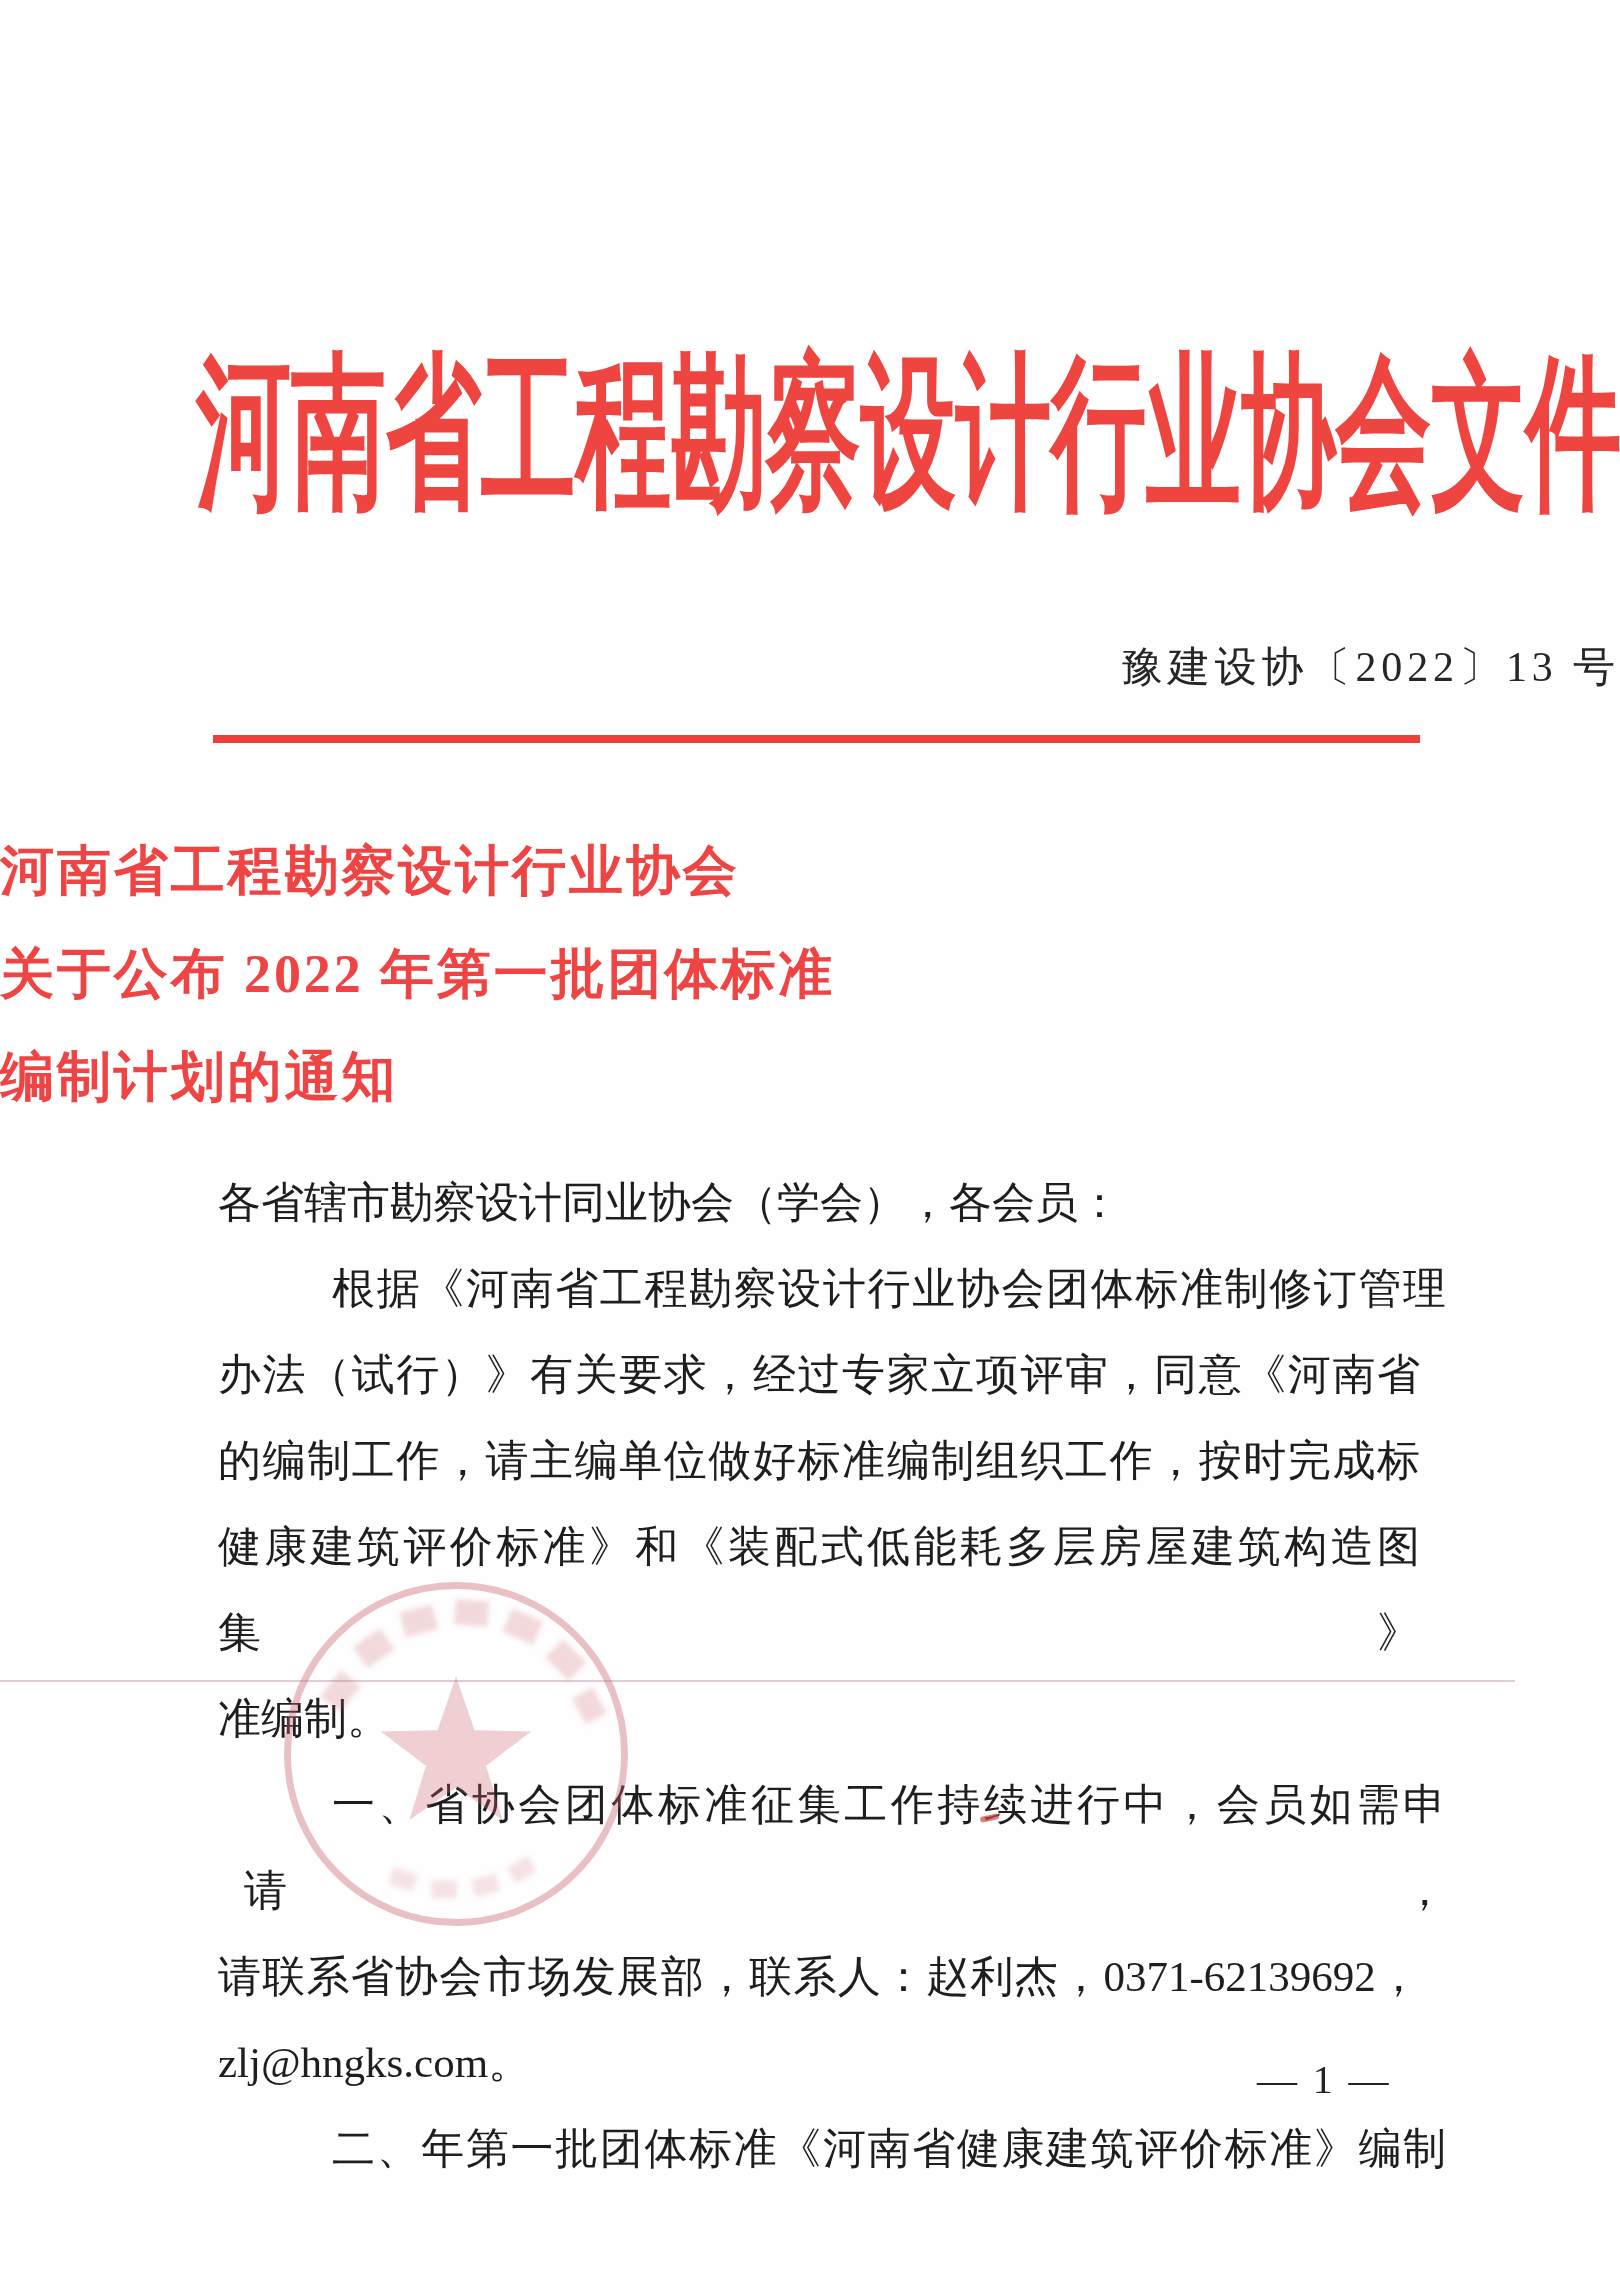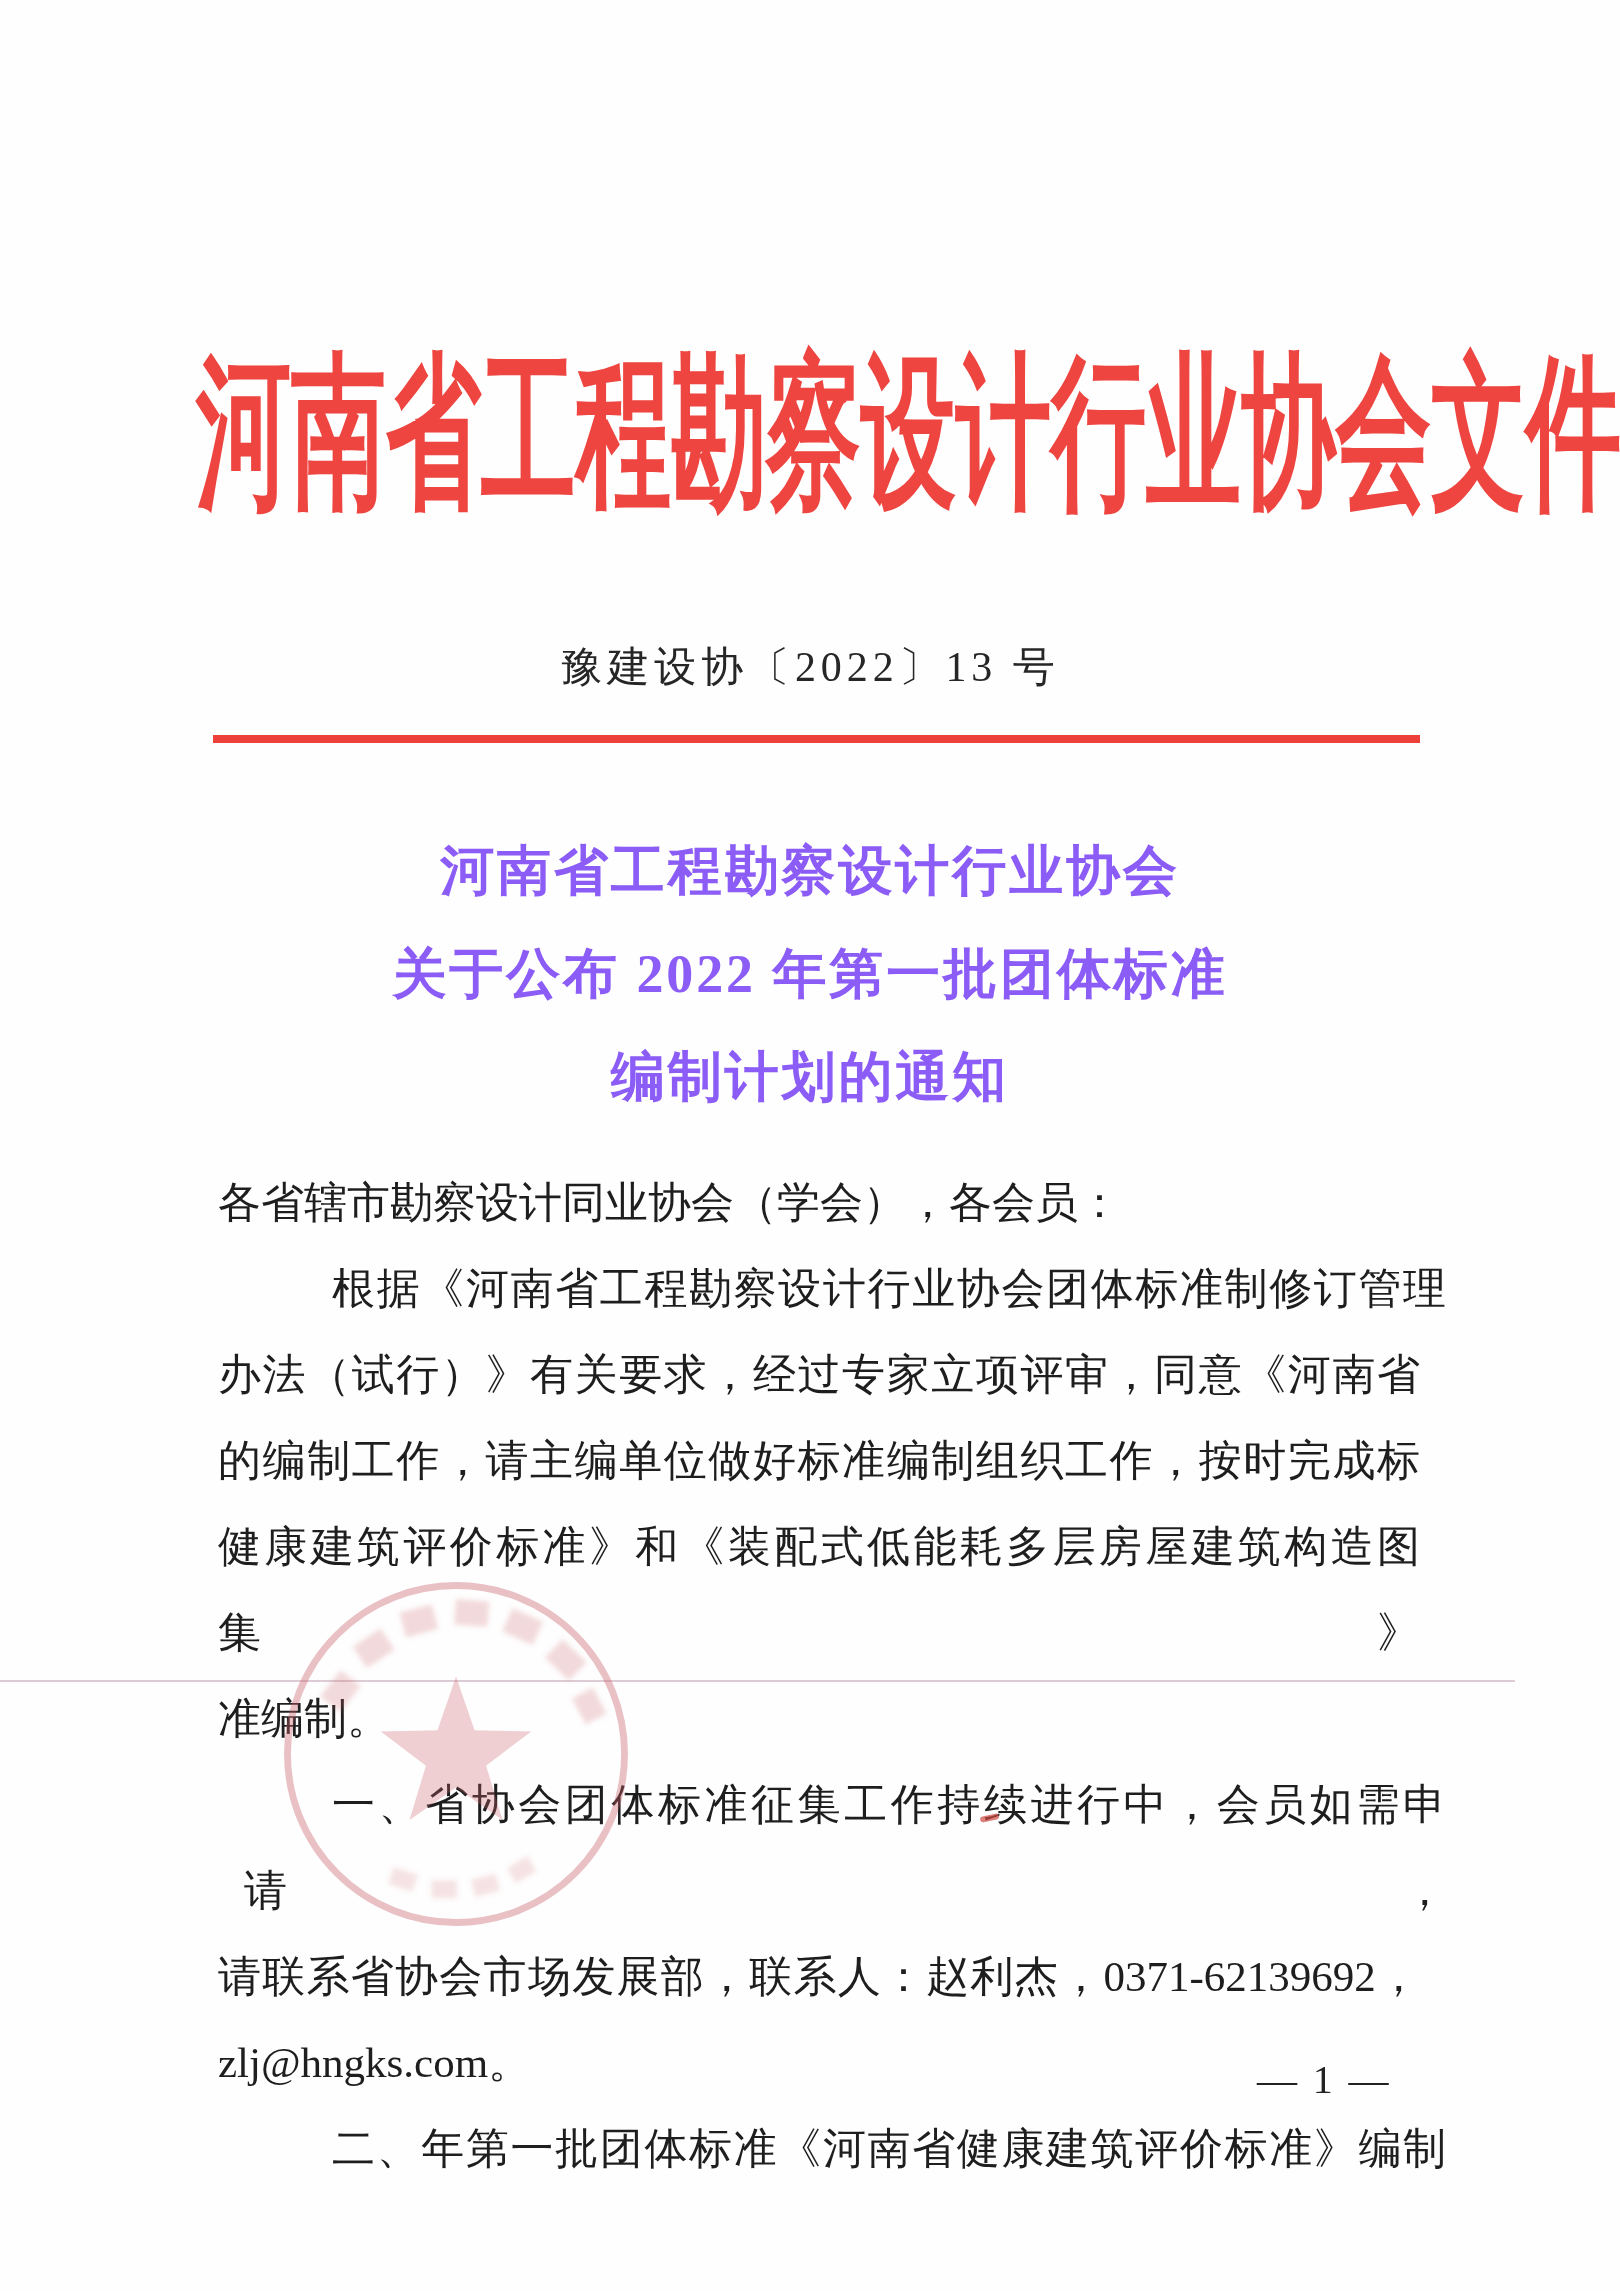--- a/index.html
+++ b/index.html
@@ -17,32 +17,32 @@
     position:absolute;top:351px;left:196px;width:1247px;height:98px;
     display:flex;justify-content:space-between;align-items:flex-start;
     font-size:95px;line-height:95px;font-weight:900;
     color:var(--banner_red,#ee4540);
     transform:scaleY(1.76);transform-origin:center top;
     white-space:nowrap;
   }
   
   .doc-number{
     position:absolute;top:639px;left:0;width:100%;
-    text-align:center;
+    text-align:right;
     font-size:42px;letter-spacing:4.9px;color:#262626;
   }
   
   .red-rule{
     position:absolute;top:735px;left:213px;width:1207px;height:7.8px;
     background:var(--rule_red,#ee403b);
   }
   
   .doc-title{
     position:absolute;top:820px;left:0;width:100%;
-    text-align:center;font-weight:bold;color:#8b5cf6;
+    font-weight:bold;color:#ef4444;
     font-size:54px;line-height:103px;letter-spacing:2.9px;
   }
   
   .body-text{
     position:absolute;top:1160px;left:218px;width:1202px;
     font-size:43px;line-height:86px;color:#1e1e1e;
   }
   .body-line{width:100%;}
   .indent{text-indent:88px;margin-left:26px;}
   .just{text-align:justify;text-align-last:justify;text-justify:inter-character;}

